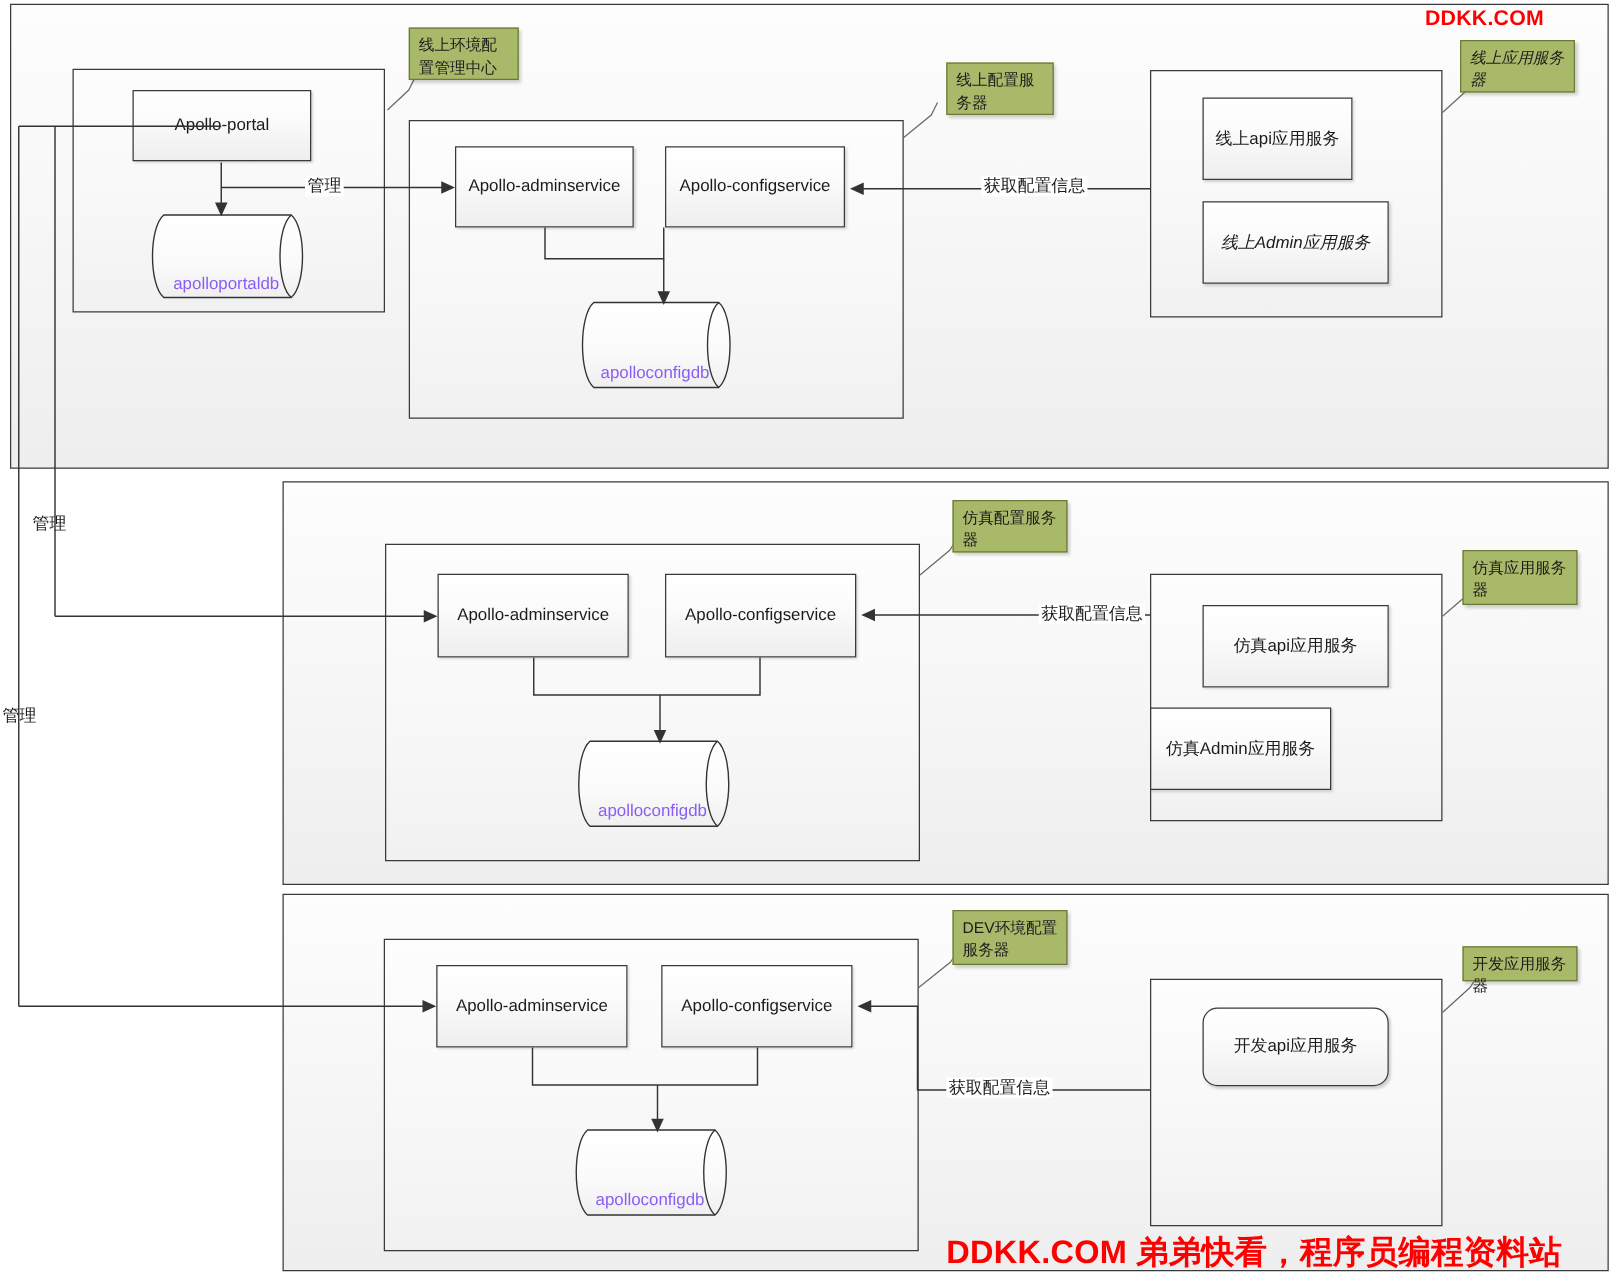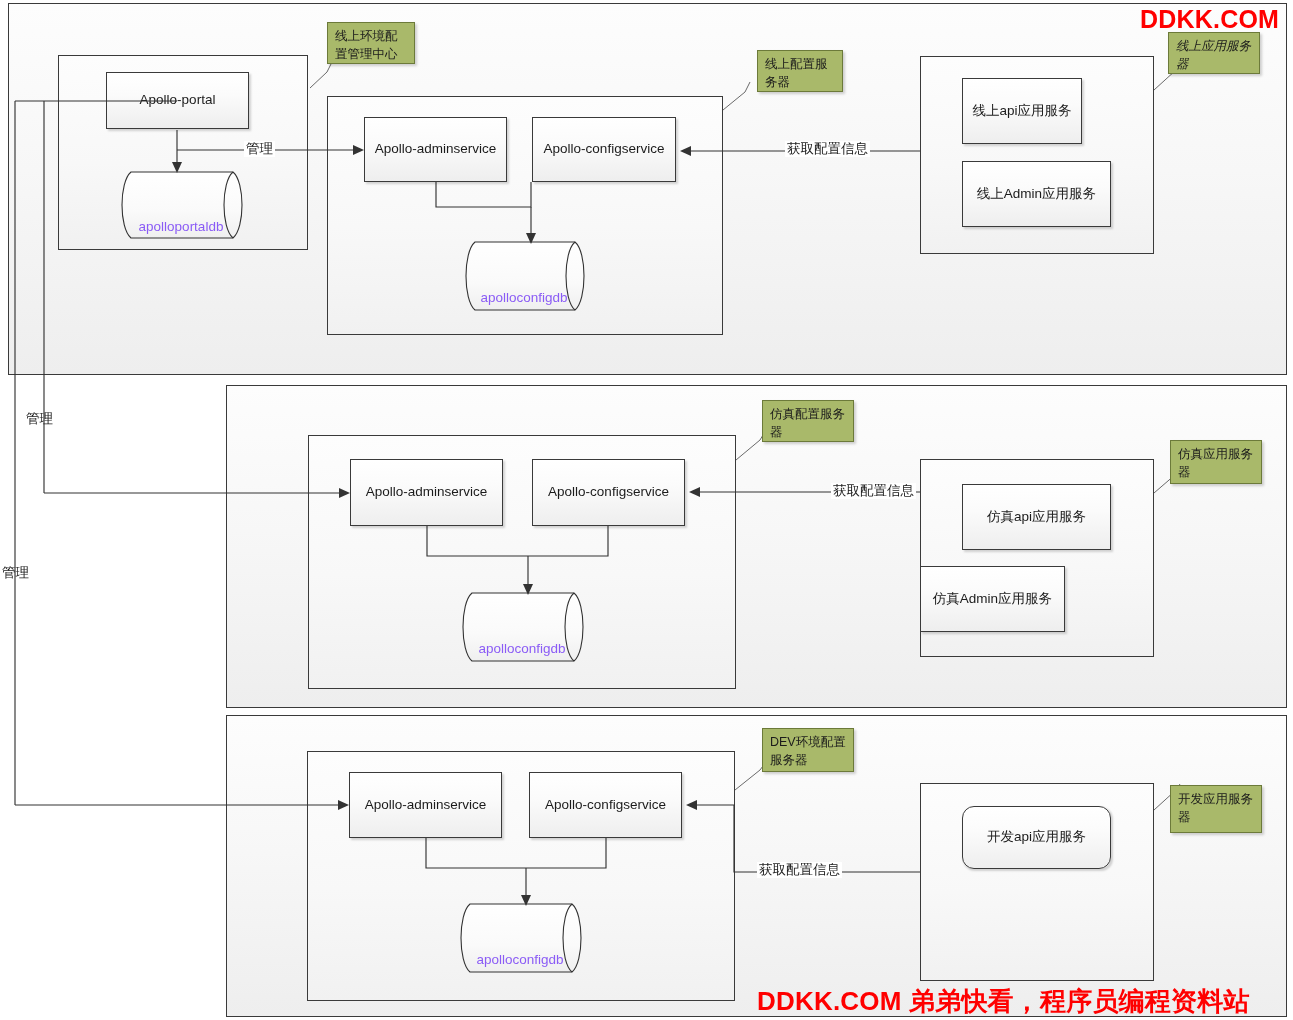--- a/index.html
+++ b/index.html
@@ -96,21 +96,21 @@
     background:transparent;
   }
   
   .wm{
     position:absolute;
     color:#ff0000;
     font-weight:bold;
     white-space:nowrap;
     letter-spacing:0.2px;
   }
-  .wm-top{font-size:25px;}
+  .wm-top{font-size:17px;}
   .wm-bottom{font-size:26px;}
 </style>
 </head>
 <body>
 
 <div id="canvas">
 
   <div class="env-band" style="left:8px;top:3px;width:1279px;height:372px;"></div>
 
   <div class="env-band" style="left:226px;top:385px;width:1061px;height:323px;"></div>
@@ -154,21 +154,21 @@
       <path d="M14,2 L114,2 C126,12 126,60 114,70 L14,70 C2,60 2,12 14,2 Z" fill="url(#dbg2)" stroke="#333" stroke-width="1.1"></path>
       <path d="M114,2 C102,12 102,60 114,70" fill="none" stroke="#333" stroke-width="1.1"></path>
     </svg>
     <span class="db-label">apolloconfigdb</span>
   </div>
 
   <div class="group-box" style="left:920px;top:56px;width:234px;height:198px;"></div>
 
   <div class="node cn" style="left:962px;top:78px;width:120px;height:66px;text-align:right;">线上api应用服务</div>
 
-  <div class="node cn" style="left:962px;top:161px;width:149px;height:66px;">线上Admin应用服务</div>
+  <div class="node cn" style="left:962px;top:161px;width:149px;height:66px;font-style:italic;">线上Admin应用服务</div>
 
   <div class="group-box" style="left:308px;top:435px;width:428px;height:254px;"></div>
 
   <div class="node" style="left:350px;top:459px;width:153px;height:67px;">Apollo-adminservice</div>
 
   <div class="node" style="left:532px;top:459px;width:153px;height:67px;">Apollo-configservice</div>
 
   <div class="db" style="left:458px;top:591px;width:142px;height:72px;">
     <svg width="142" height="72" viewBox="0 0 142 72">
       <defs>
@@ -281,19 +281,19 @@
   <div class="callout" style="left:746px;top:50px;width:86px;height:42px;margin-left:11px;">线上配置服务器</div>
 
   <div class="callout" style="left:1168px;top:32px;width:92px;height:42px;font-style:italic;">线上应用服务器</div>
 
   <div class="callout" style="left:762px;top:400px;width:92px;height:42px;">仿真配置服务器</div>
 
   <div class="callout" style="left:1170px;top:440px;width:92px;height:44px;">仿真应用服务器</div>
 
   <div class="callout" style="left:762px;top:728px;width:92px;height:44px;">DEV环境配置服务器</div>
 
-  <div class="callout" style="left:1170px;top:757px;width:92px;height:48px;margin-top:28px;">开发应用服务器</div>
+  <div class="callout" style="left:1170px;top:757px;width:92px;height:28px;">开发应用服务器</div>
 
   <div class="wm wm-top" style="left:1140px;top:5px;">DDKK.COM</div>
 
   <div class="wm wm-bottom" style="left:757px;top:984px;">DDKK.COM 弟弟快看，程序员编程资料站</div>
 
 </div>
 
 </body></html>

